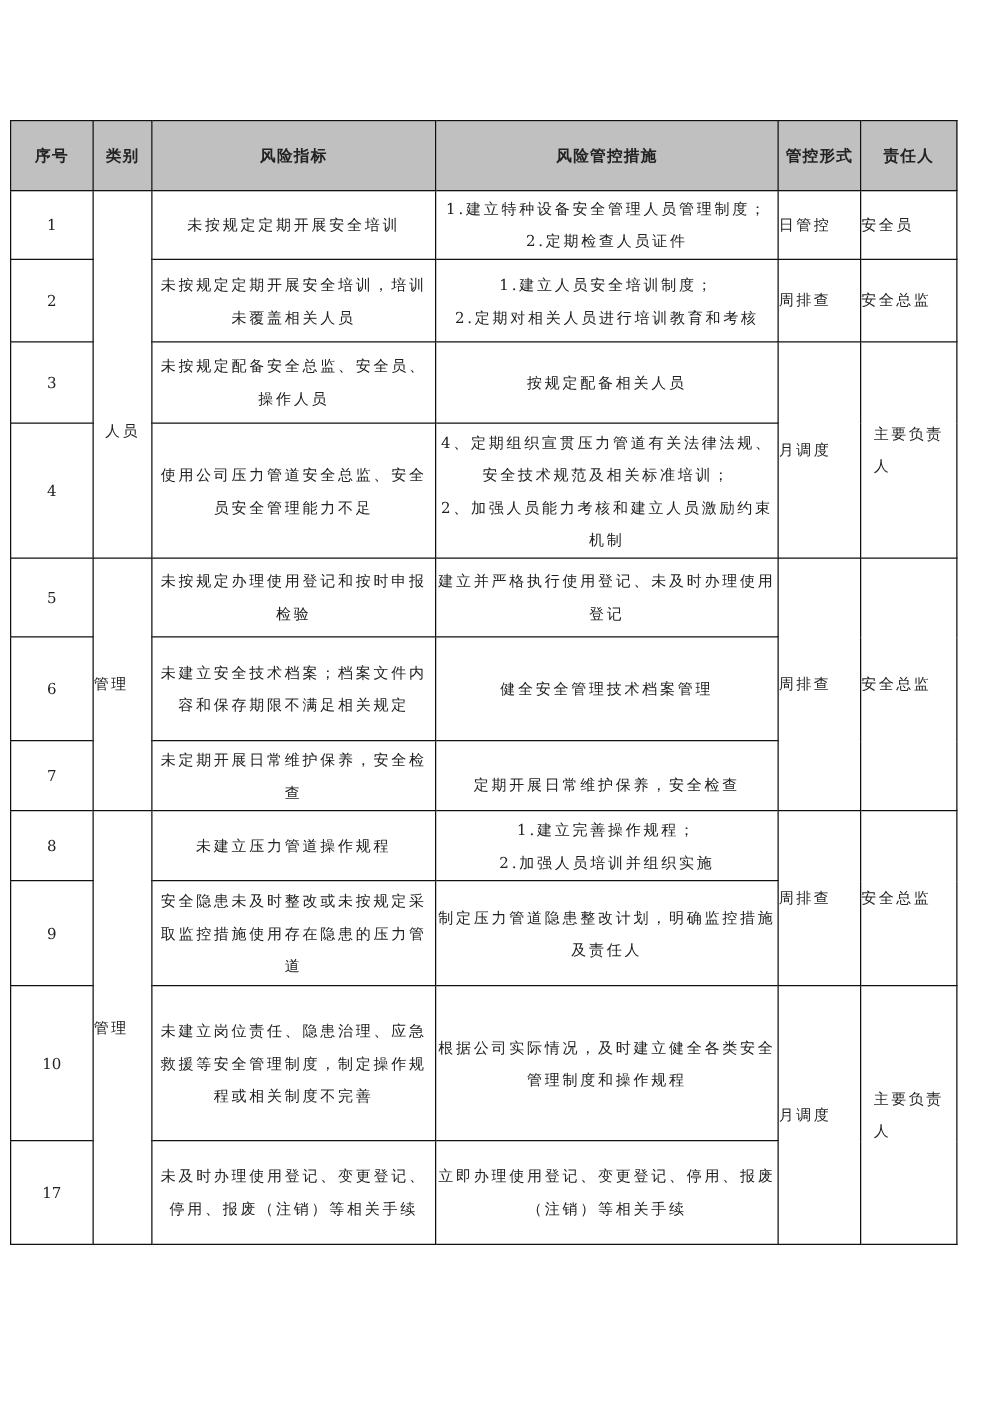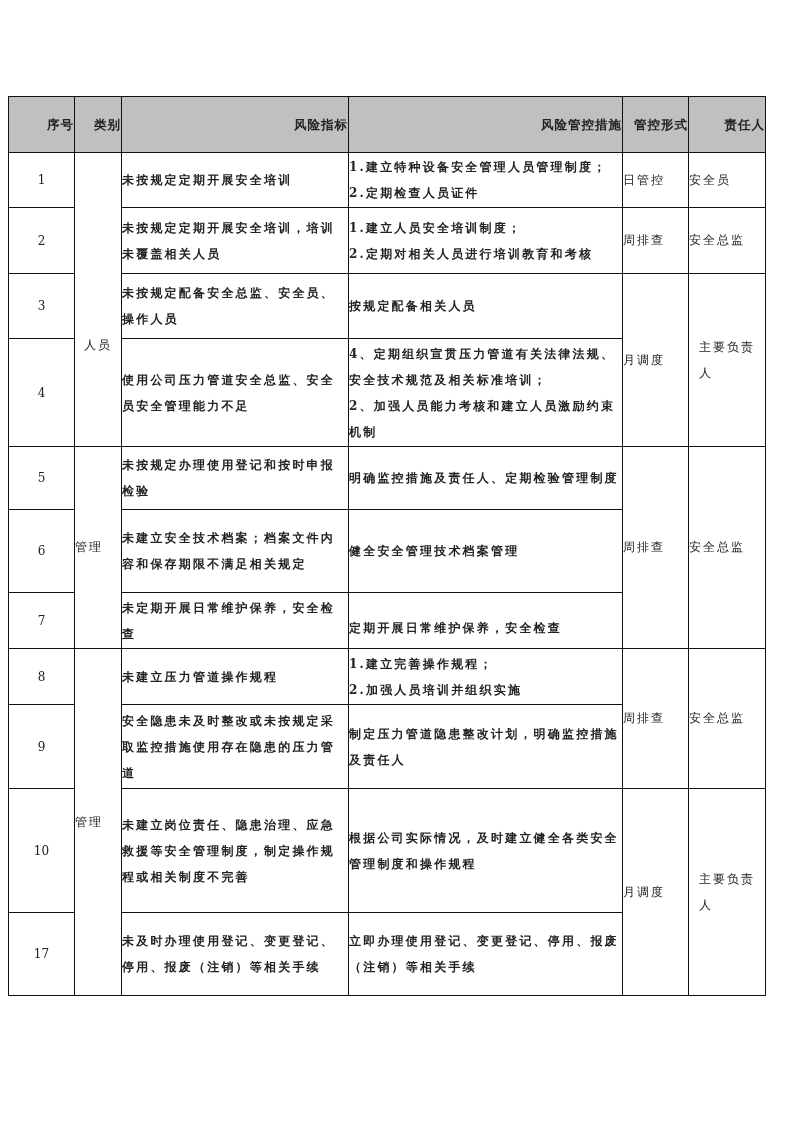--- a/index.html
+++ b/index.html
@@ -11,25 +11,25 @@
     font-size: 12px;
   }
   table.risk td, table.risk th {
     border: 1.4px solid #111;
     padding: 0;
     vertical-align: middle;
   }
   table.risk th {
     background: #c0c0c0; font-weight: bold; font-size: 12.5px;
     font-family: "DejaVu Sans", "Liberation Sans", sans-serif;
-    text-align: right; line-height: 26px; letter-spacing: 1px;
+    text-align: center; line-height: 26px; letter-spacing: 1px;
   }
   td.c { text-align: left; letter-spacing: 2px; }
   td.num { text-align: center; font-size: 12px; }
-  td.l { text-align: left; padding: 0 7px; line-height: 26px; letter-spacing: 2.2px; font-weight: bold; }
+  td.l { text-align: center; padding: 0 7px; line-height: 26px; letter-spacing: 2.2px; }
   td.cat { vertical-align: top; text-align: center; letter-spacing: 2px; }
 </style>
 </head>
 <body>
 
 <table class="risk">
   <colgroup>
     <col style="width:66px">
       <col style="width:47px">
       <col style="width:227px">
@@ -93,21 +93,21 @@
         <div>4、定期组织宣贯压力管道有关法律法规、安全技术规范及相关标准培训；</div>
         <div>2、加强人员能力考核和建立人员激励约束机制</div>
       </td>
     </tr>
 
     <tr style="height:63px">
       <td class="num">5</td>
       <td class="c" rowspan="3">管理</td>
       <td class="l">未按规定办理使用登记和按时申报检验</td>
       <td class="l">
-        <div>明确监控措施及责任人、定期检验管理制度</div>
+        <div>建立并严格执行使用登记、未及时办理使用登记</div>
       </td>
       <td class="c" rowspan="3">周排查</td>
       <td class="c" rowspan="3">安全总监</td>
     </tr>
 
     <tr style="height:83px">
       <td class="num">6</td>
       <td class="l">未建立安全技术档案；档案文件内容和保存期限不满足相关规定</td>
       <td class="l">
         <div>健全安全管理技术档案管理</div>

